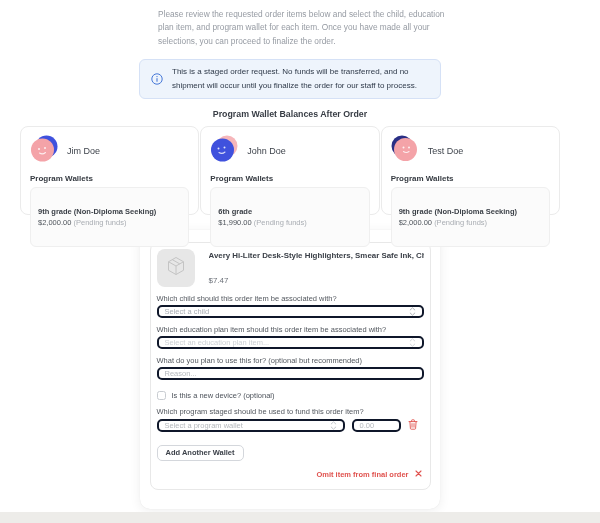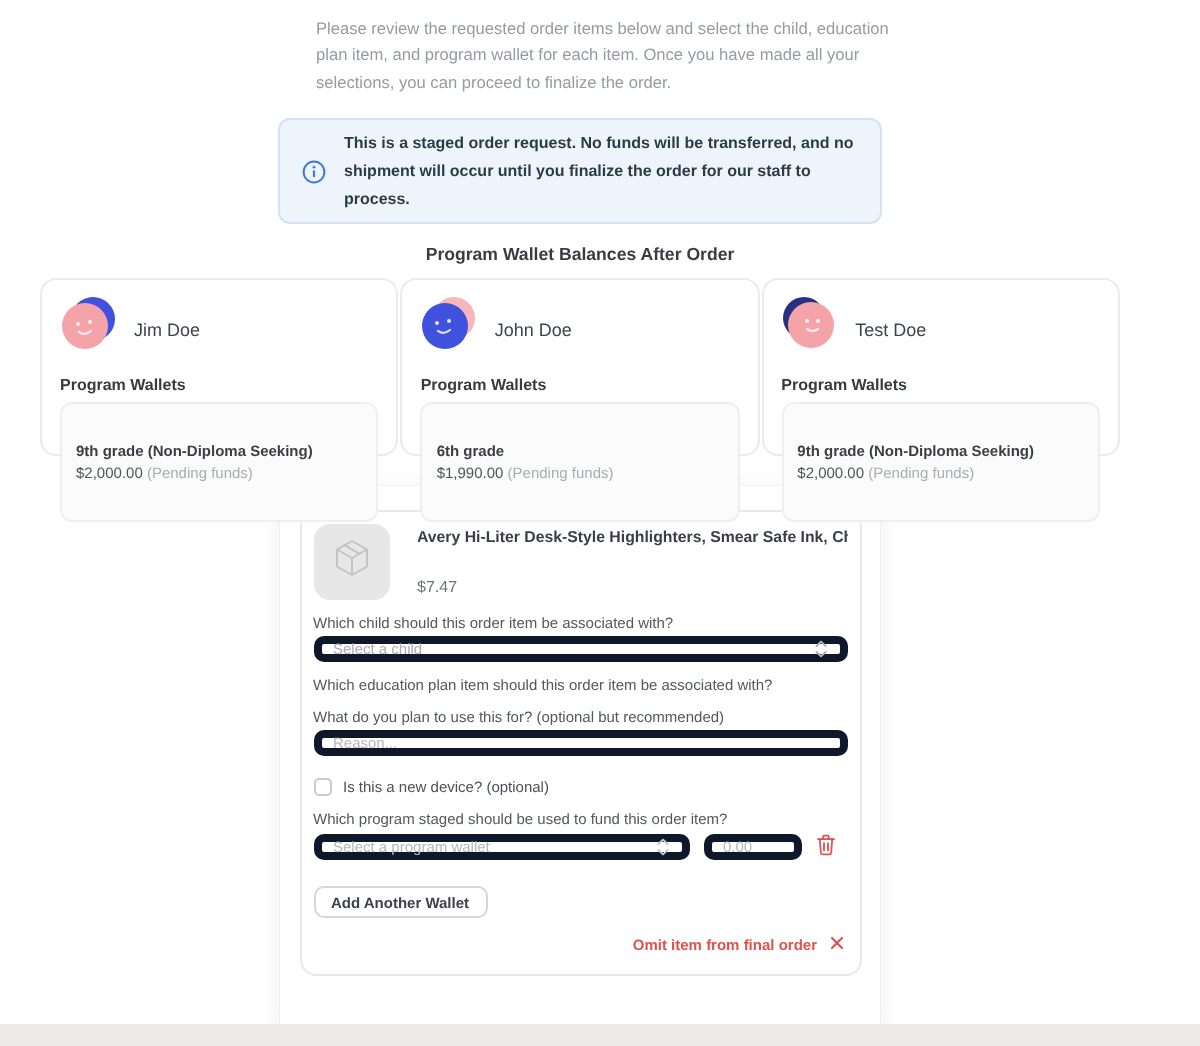--- a/index.html
+++ b/index.html
@@ -17,21 +17,21 @@
   }
   .intro {
     margin: 8px 0 0 158px; width: 292px;
     font-size: 8.3px; line-height: 1.62; color: #969ba3;
   }
   .notice {
     margin: 11px 0 0 139px; width: 302px;
     background: #eef4fc; border: 1px solid #d5e1f6; border-radius: 6px;
     padding: 5px 11px; display: flex; align-items: center; gap: 9px;
   }
-  .notice-text { font-size: 8px; font-weight: 700; color: #2e3949; line-height: 1.7; }
+  .notice-text { font-size: 8px; font-weight: 400; color: #2e3949; line-height: 1.7; }
   .notice-icon { flex: 0 0 auto; display: flex; }
 
   .balances-heading {
     margin: 10px 0 0 140px; width: 300px; text-align: center;
     font-size: 8.8px; font-weight: 700; color: #383d45;
   }
 
   .cards-row { margin: 7px 0 0 20px; width: 540px; display: flex; gap: 1px; }
   .child-card {
     flex: 1; background: #fff; border: 1px solid #ebebeb; border-radius: 8px;
@@ -68,21 +68,21 @@
   }
   .product-info { min-width: 0; padding-top: 2px; }
   .product-title {
     font-size: 7.9px; font-weight: 700; color: #3b4048;
     white-space: nowrap; overflow: hidden; max-width: 217px;
   }
   .product-price { margin-top: 16px; font-size: 8px; color: #6d727a; }
 
   .field-label { margin: 7px 0 2px; font-size: 7.5px; color: #53585f; }
   .select, .text-input {
-    height: 13px; border: 4px solid #0f172a; border-radius: 5px; background: #fff;
+    height: 13px; border: 2px solid #0f172a; border-radius: 5px; background: #fff;
     display: flex; align-items: center; padding: 0 6px; font-size: 7.5px;
   }
   .select { justify-content: space-between; }
   .ph { color: #a8adb4; }
   .ph-disabled { color: #ccd0d5; }
   .ph-light { color: #b4b8bd; }
   .chev { display: flex; }
 
   .checkbox-row { margin-top: 11px; display: flex; align-items: center; gap: 6px; height: 9px; }
   .checkbox {
@@ -225,20 +225,29 @@
         <span class="ph">Select a child</span>
         <span class="chev">
           <svg width="7" height="9" viewBox="0 0 7 9" fill="none" stroke="#b0b4ba" stroke-width="1" stroke-linecap="round" stroke-linejoin="round">
             <path d="M1.2 3 L3.5 0.8 L5.8 3"></path>
               <path d="M1.2 6 L3.5 8.2 L5.8 6"></path>
           </svg>
         </span>
       </div>
 
       <div class="field-label">Which education plan item should this order item be associated with?</div>
+      <div class="select">
+        <span class="ph ph-disabled">Select an education plan item...</span>
+        <span class="chev">
+          <svg width="7" height="9" viewBox="0 0 7 9" fill="none" stroke="#d3d6db" stroke-width="1" stroke-linecap="round" stroke-linejoin="round">
+            <path d="M1.2 3 L3.5 0.8 L5.8 3"></path>
+              <path d="M1.2 6 L3.5 8.2 L5.8 6"></path>
+          </svg>
+        </span>
+      </div>
 
       <div class="field-label">What do you plan to use this for? (optional but recommended)</div>
       <div class="text-input">
         <span class="ph ph-light">Reason...</span>
       </div>
 
       <div class="checkbox-row">
         <span class="checkbox"></span>
         <span class="checkbox-label">Is this a new device? (optional)</span>
       </div>

